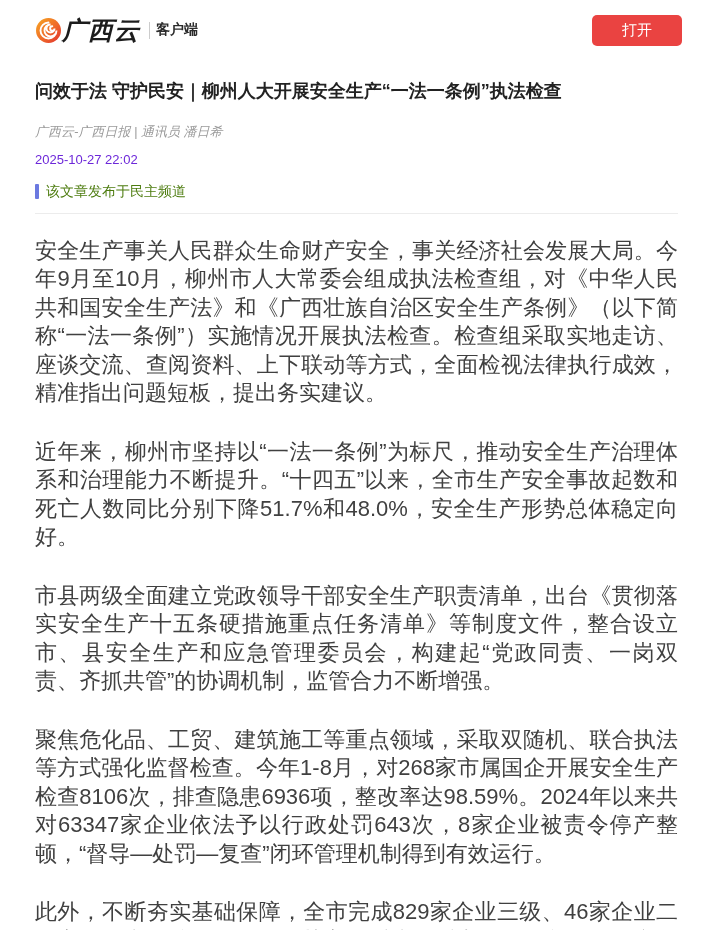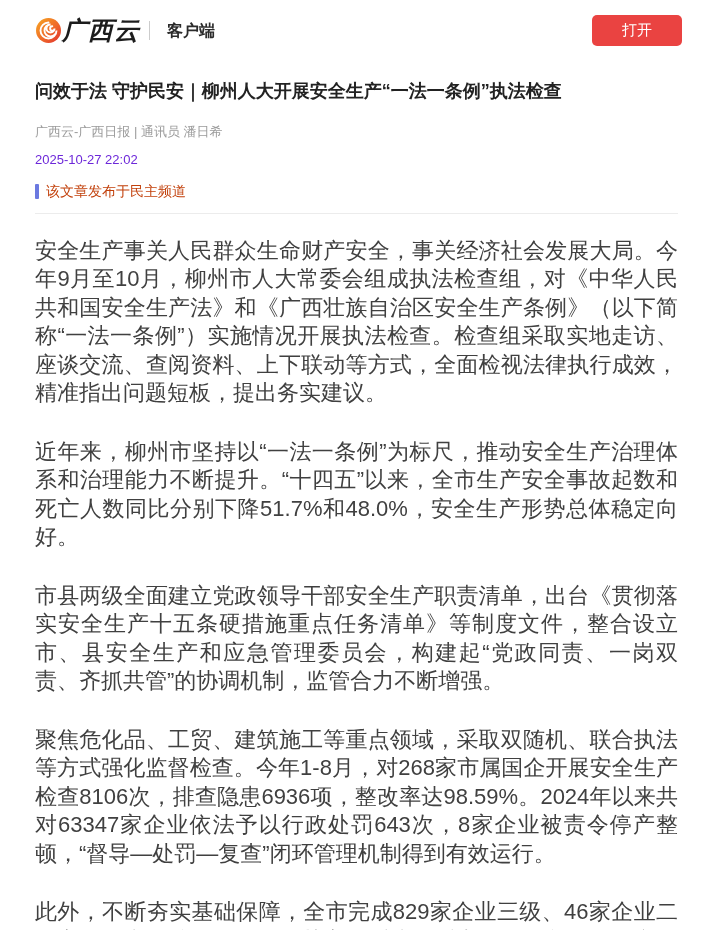--- a/index.html
+++ b/index.html
@@ -34,27 +34,28 @@
   .logo-name {
     font-family: "DejaVu Serif", serif;
     font-style: italic;
     font-weight: bold;
     font-size: 25px;
     letter-spacing: 1px;
     color: #1c1c1c;
     line-height: 1;
   }
   .logo-suffix {
-    font-size: 16px;
+    font-size: 14px;
     font-weight: bold;
     color: #2b2b2b;
     border-left: 1px solid #cccccc;
-    padding-left: 17px;
+    padding-left: 6px;
     margin-left: 9px;
     line-height: 1.2;
+    font-family: Liberation Mono, monospace;
   }
   .open-btn {
     background: #ea4341;
     color: #ffffff;
     font-size: 15px;
     font-family: inherit;
     border: none;
     border-radius: 5px;
     padding: 7px 30px;
     cursor: pointer;
@@ -69,32 +70,33 @@
     font-size: 18px;
     line-height: 31px;
     font-weight: bold;
     color: #222222;
     margin: 30px 0 0 0;
   }
   .byline {
     margin-top: 16px;
     font-size: 13px;
     color: #9b9b9b;
+    font-style: italic;
   }
   .pub-time {
     margin-top: 11px;
     font-size: 13px;
     color: #6d28d9;
   }
   .channel-notice {
     margin-top: 16px;
     display: flex;
     align-items: center;
     font-size: 14px;
-    color: #c2410c;
+    color: #4d7c0f;
   }
   .channel-bar {
     width: 4px;
     height: 15px;
     background: #6b79e0;
     margin-right: 7px;
     border-radius: 1px;
   }
   .divider {
     border-bottom: 1px solid #ececec;

